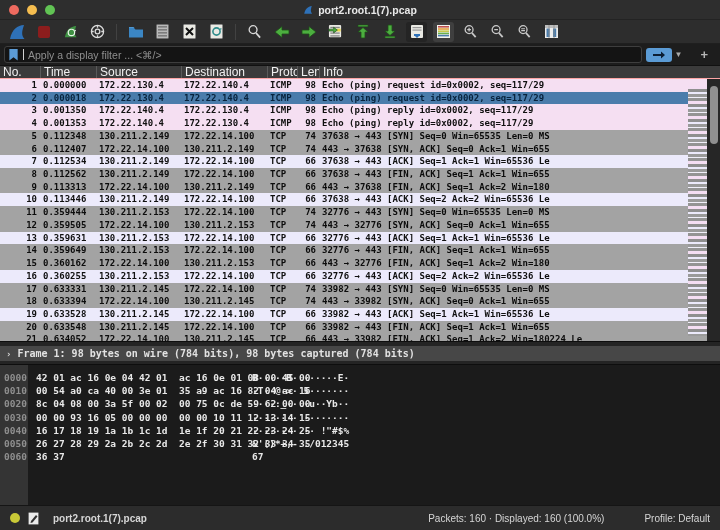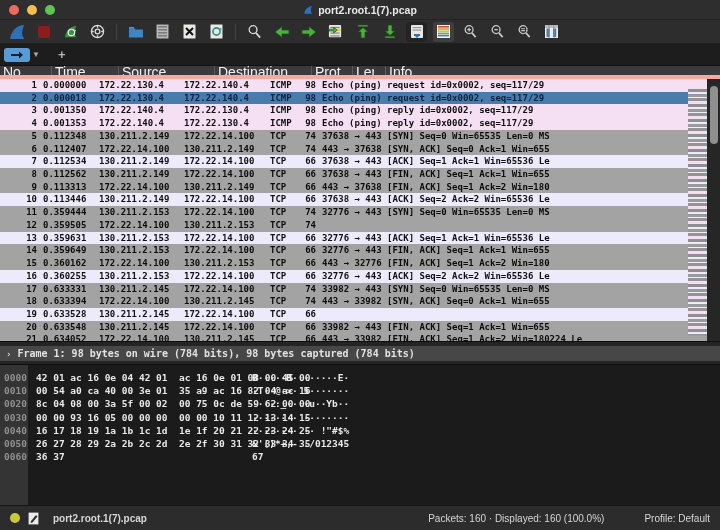--- a/index.html
+++ b/index.html
@@ -36,23 +36,23 @@
   .bookmark { width:11px; height:12px; flex:none; }
   .caret-line { width:1px; height:11px; background:#d0d0d0; flex:none; }
   .filter-placeholder { color:#8f8f8f; font-size:10.5px; white-space:nowrap; overflow:hidden; }
   .apply-btn { width:26px; height:14px; background:#5b9bd5; border-radius:3px;
                display:flex; align-items:center; justify-content:center; flex:none; }
   .apply-caret { color:#aaa; font-size:8px; margin-left:-2px; flex:none; }
   .plus-btn { color:#b5b5b5; font-size:13px; font-weight:bold; margin:0 8px 0 14px; flex:none; }
 
   
   .plist { position:relative; flex:none; height:275px; background:#262626; overflow:hidden; }
-  .plist-header { height:13px; background:#3b3b3b; color:#f0f0f0; font-size:14px;
+  .plist-header { height:13px; background:#3b3b3b; color:#f0f0f0; font-size:12px;
                   display:grid; grid-template-columns:40px 56px 85px 86px 30px 22px 1fr;
-                  border-bottom:4px solid #fca5a5;gap:11px; }
+                  border-bottom:1px solid #fca5a5; }
   .plist-header .hcell { padding:0 3px; white-space:nowrap; overflow:hidden;
                          border-left:1px solid #5a5a5a; line-height:12px; }
   .plist-header .hcell:first-child { border-left:none; }
   .plist-body { position:absolute; top:13px; left:0; right:0; bottom:0; overflow:hidden; }
   .plist-row { height:12.72px; display:grid; grid-template-columns:40px 56px 85px 86px 30px 22px 1fr;
                font-family:"DejaVu Sans Mono", monospace; font-size:9px; font-weight:bold;
                line-height:12.7px; white-space:nowrap; }
   .plist-row .cell { overflow:hidden; padding:0 3px; }
   .plist-row .cell.no, .plist-row .cell.length { text-align:right; }
   .plist-row.icmp     { background:#f5dff2; color:#101010; }
@@ -253,20 +253,27 @@
           <rect x="1" y="1" width="13" height="13" fill="#ececec"></rect>
           <rect x="1" y="1" width="13" height="3" fill="#bdbdbd"></rect>
           <rect x="2.5" y="4.5" width="3.2" height="8.5" fill="#4a7cab"></rect>
           <rect x="9" y="4.5" width="3.2" height="8.5" fill="#4a7cab"></rect>
           <path d="M5 1 v13 M10 1 v13" stroke="#8a8a8a" stroke-width="0.8"></path>
         </svg>
     </div>
   </div>
 
   <div class="filterbar">
+    <div class="filter-box">
+      <svg class="bookmark" viewBox="0 0 11 13">
+          <path d="M1 0 h9 v12.5 l-4.5 -3.5 l-4.5 3.5 Z" fill="#5b9bd5"></path>
+        </svg>
+      <div class="caret-line"></div>
+      <span class="filter-placeholder">Apply a display filter ... &lt;⌘/&gt;</span>
+    </div>
     <div class="apply-btn">
       <svg width="14" height="8" viewBox="0 0 14 8">
           <path d="M1 3 H9 V0.5 L13 4 L9 7.5 V5 H1 Z" fill="#0c1e33"></path>
         </svg>
     </div>
     <span class="apply-caret">▼</span>
     <span class="plus-btn">+</span>
   </div>
 
   <div class="plist">
@@ -379,20 +386,21 @@
           <div class="cell length">74</div>
           <div class="cell info">32776 → 443 [SYN] Seq=0 Win=65535 Len=0 MS</div>
         </div>
         <div class="plist-row gray">
           <div class="cell no">12</div>
           <div class="cell time">0.359505</div>
           <div class="cell source">172.22.14.100</div>
           <div class="cell destination">130.211.2.153</div>
           <div class="cell protocol">TCP</div>
           <div class="cell length">74</div>
+          <div class="cell info">443 → 32776 [SYN, ACK] Seq=0 Ack=1 Win=655</div>
         </div>
         <div class="plist-row lavender">
           <div class="cell no">13</div>
           <div class="cell time">0.359631</div>
           <div class="cell source">130.211.2.153</div>
           <div class="cell destination">172.22.14.100</div>
           <div class="cell protocol">TCP</div>
           <div class="cell length">66</div>
           <div class="cell info">32776 → 443 [ACK] Seq=1 Ack=1 Win=65536 Le</div>
         </div>
@@ -441,20 +449,21 @@
           <div class="cell length">74</div>
           <div class="cell info">443 → 33982 [SYN, ACK] Seq=0 Ack=1 Win=655</div>
         </div>
         <div class="plist-row lavender">
           <div class="cell no">19</div>
           <div class="cell time">0.633528</div>
           <div class="cell source">130.211.2.145</div>
           <div class="cell destination">172.22.14.100</div>
           <div class="cell protocol">TCP</div>
           <div class="cell length">66</div>
+          <div class="cell info">33982 → 443 [ACK] Seq=1 Ack=1 Win=65536 Le</div>
         </div>
         <div class="plist-row gray">
           <div class="cell no">20</div>
           <div class="cell time">0.633548</div>
           <div class="cell source">130.211.2.145</div>
           <div class="cell destination">172.22.14.100</div>
           <div class="cell protocol">TCP</div>
           <div class="cell length">66</div>
           <div class="cell info">33982 → 443 [FIN, ACK] Seq=1 Ack=1 Win=655</div>
         </div>

